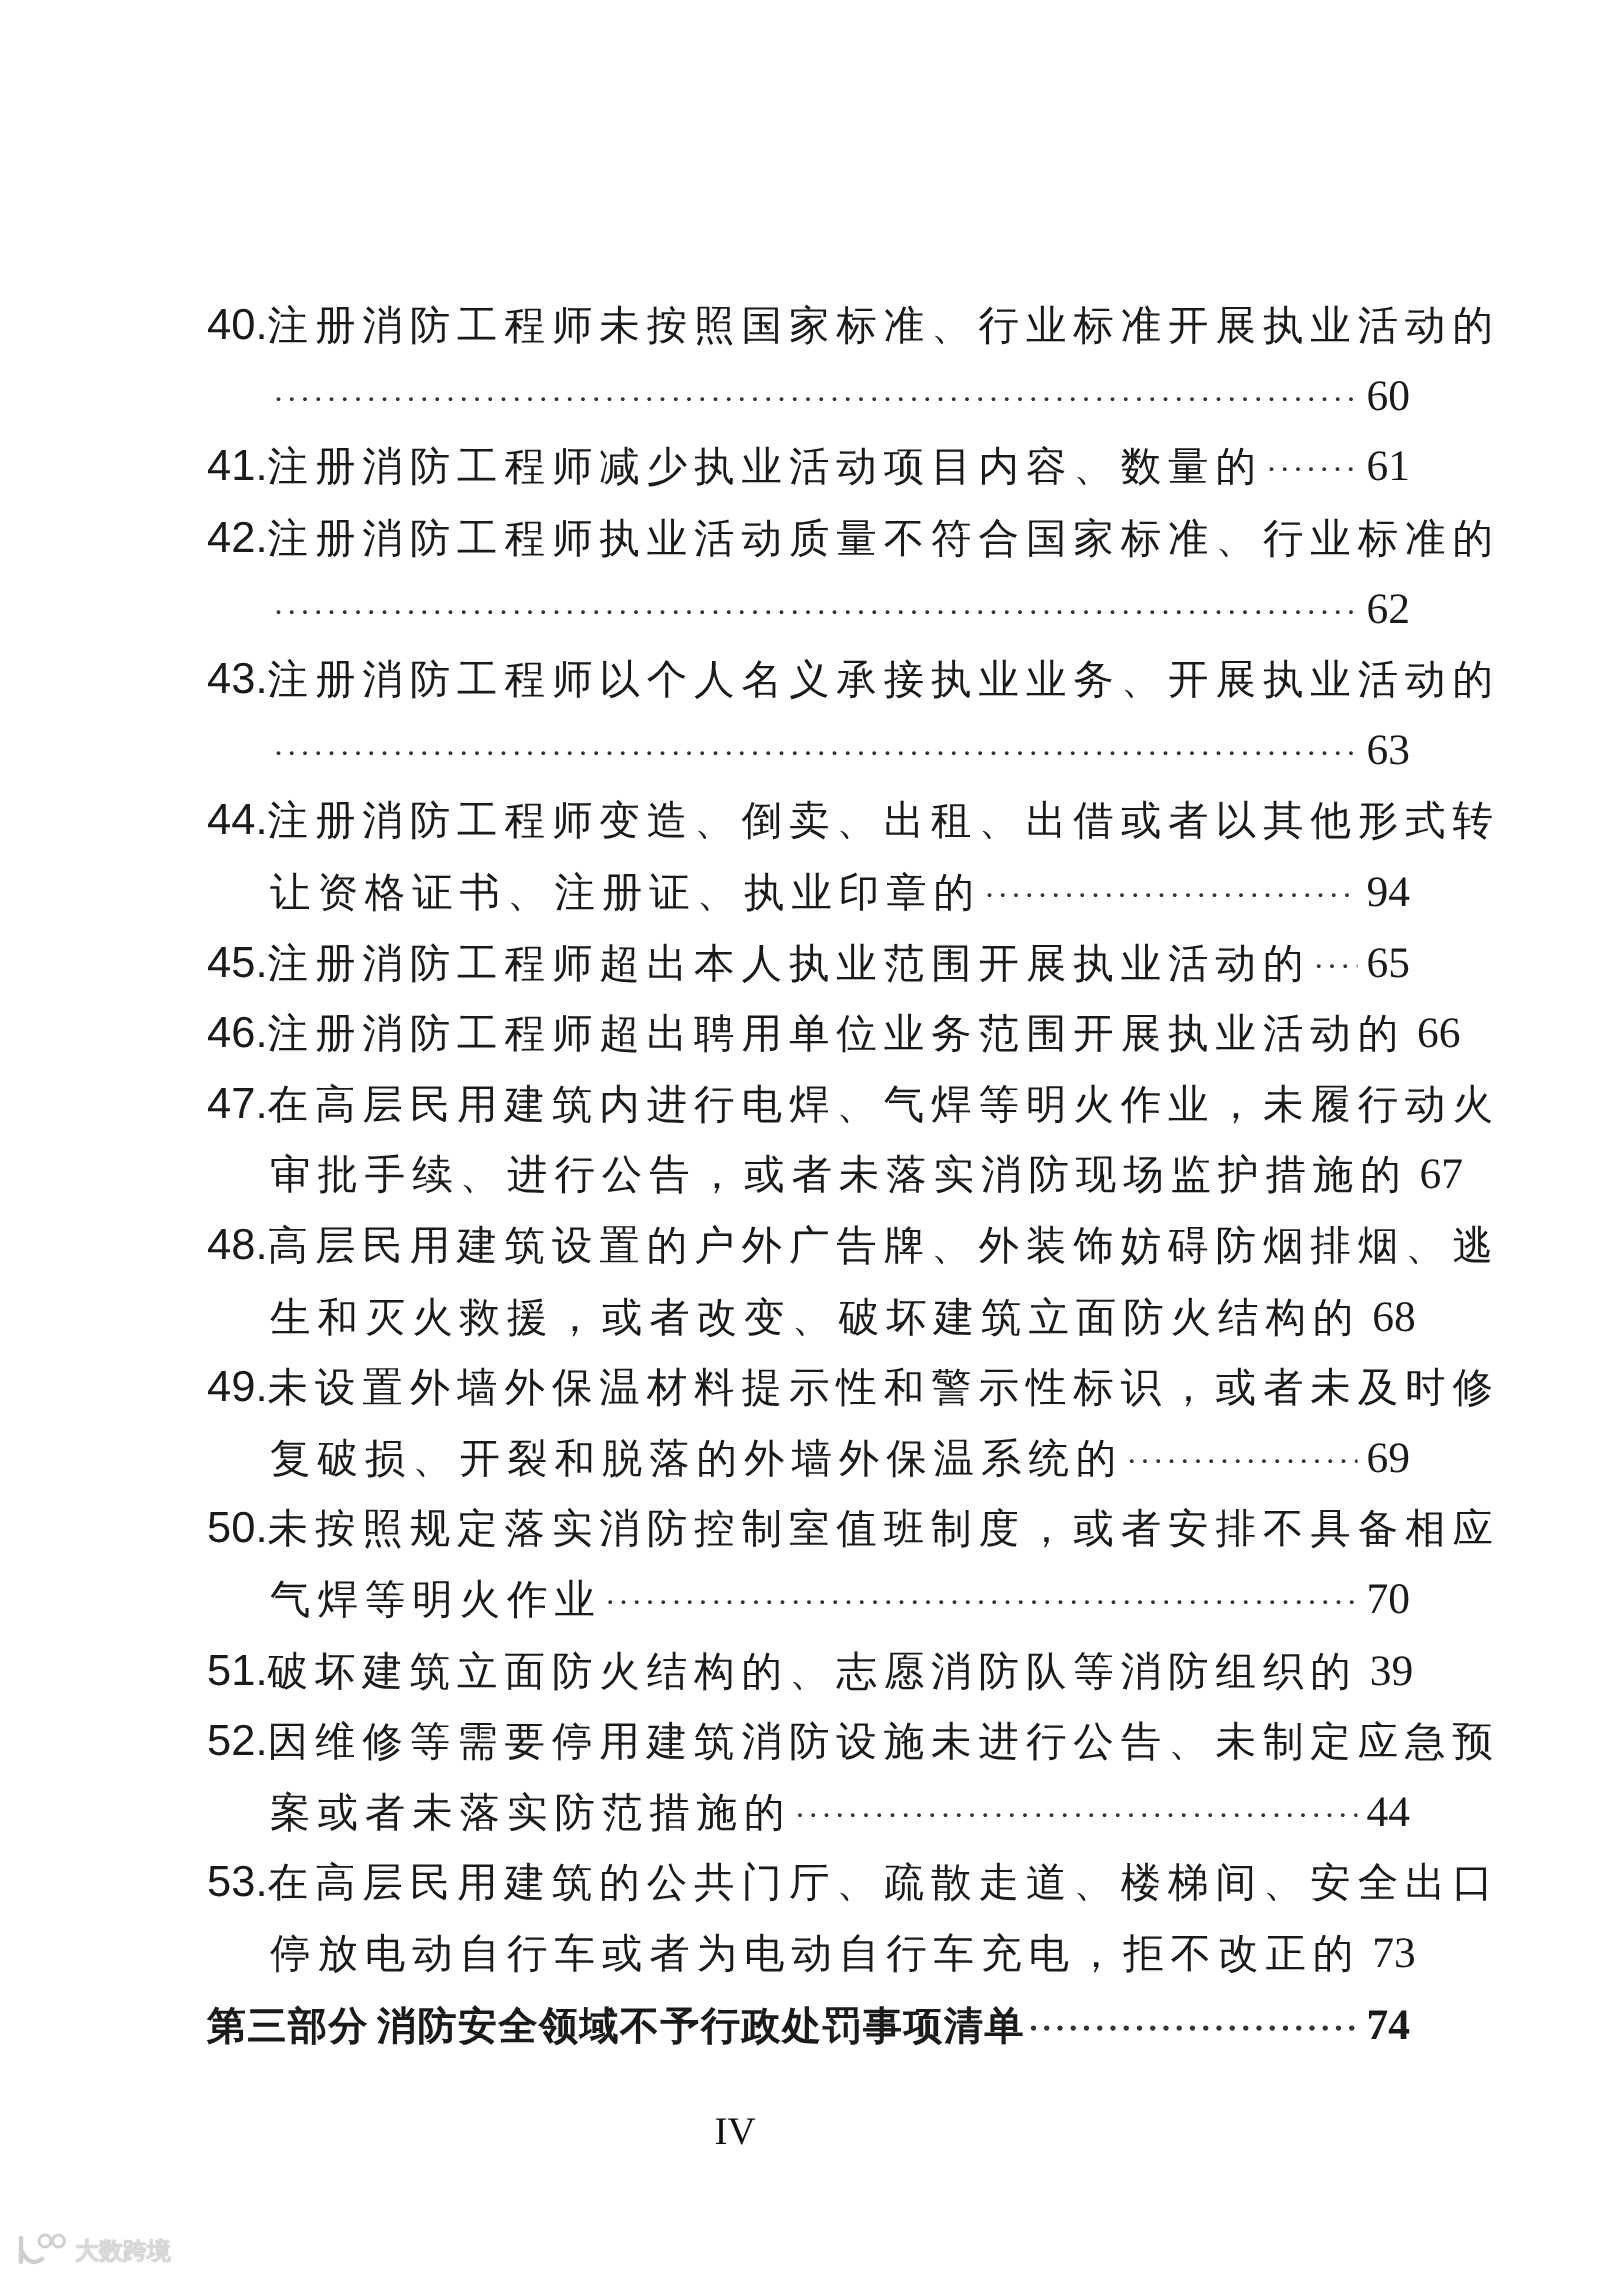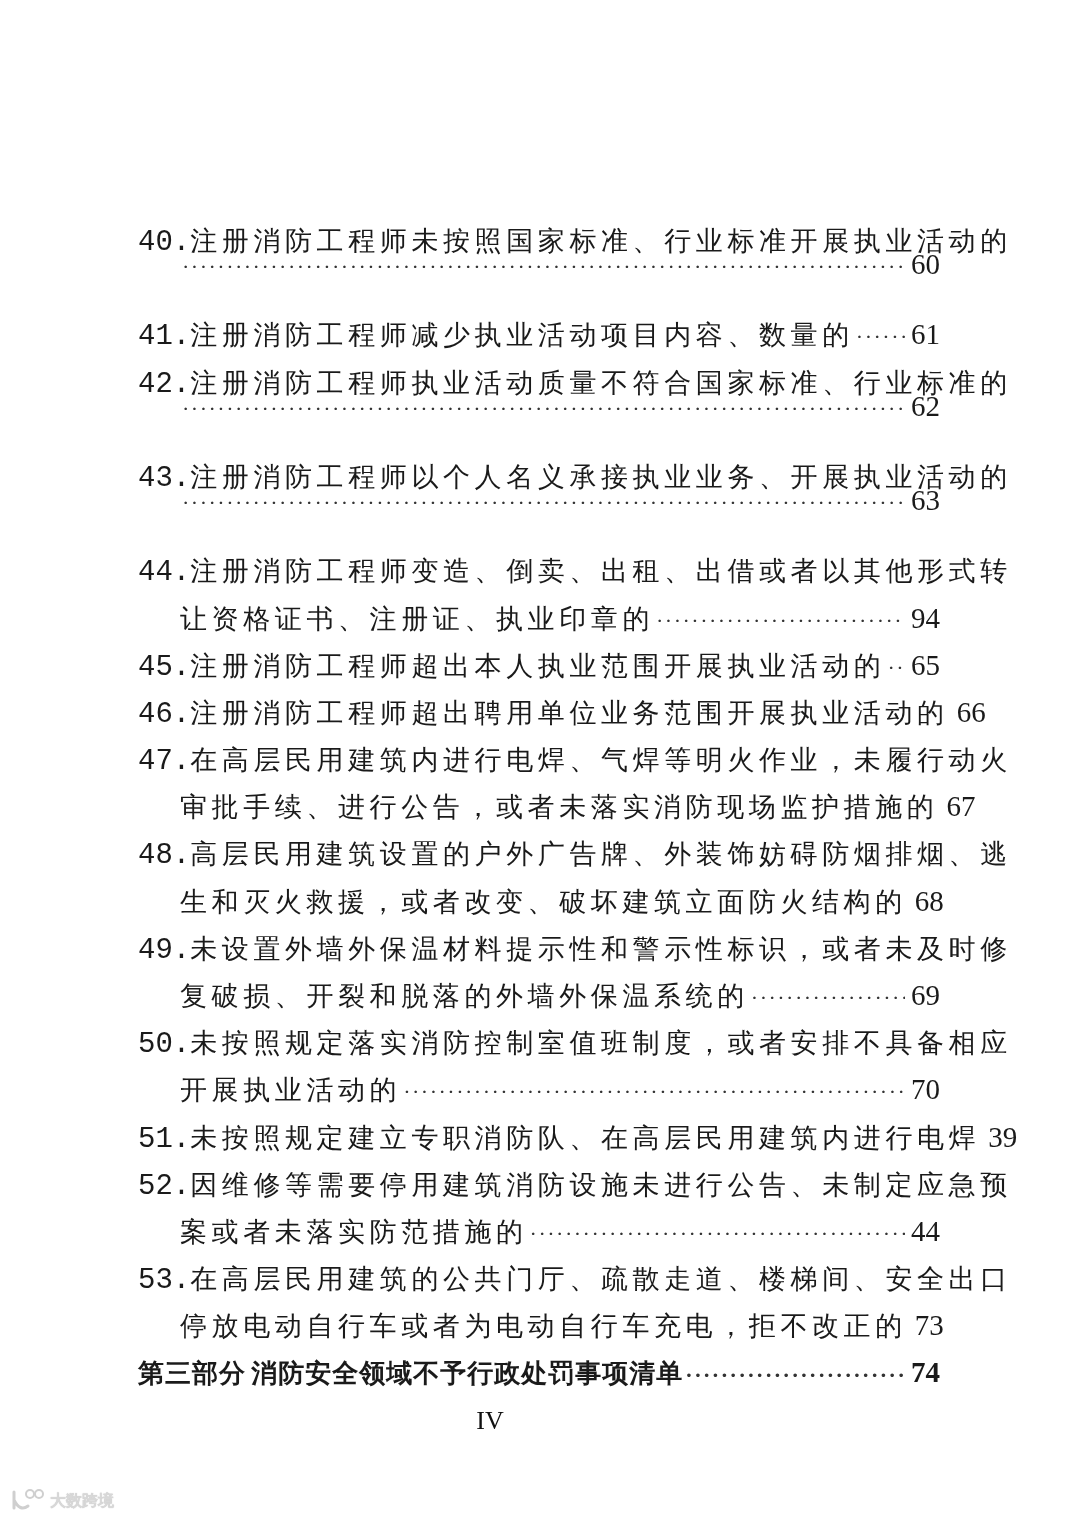--- a/index.html
+++ b/index.html
@@ -9,23 +9,23 @@
     color: #1a1a1a;
   }
   .page { position: absolute; left: 0; top: 0; width: 1080px; height: 1527px; }
   .toc { position: absolute; left: 138px; top: 194px; width: 802px; }
   .entry { margin: 0; }
   .line {
     height: 47.2px; line-height: 47.2px;
     font-size: 27px; letter-spacing: 4.6px;
     display: flex; align-items: baseline; white-space: nowrap;
   }
-  .line .num { letter-spacing: 0; font-family: Liberation Mono, monospace; font-size: 29px; }
+  .line .num { letter-spacing: 0; font-family: Liberation Sans, sans-serif; font-size: 29px; }
   .line.cont { padding-left: 42px; }
-  .line .txt { flex: 0 0 auto; margin-top: 23px; }
+  .line .txt { flex: 0 0 auto; }
   .line .dots {
     flex: 1 1 auto; overflow: hidden; letter-spacing: 1.5px;
     font-family: "Liberation Serif", serif; font-size: 22px; color: #333;
     margin: 0 6px 0 2px;
   }
   .line .dots::before { content: "··································································································································"; }
   .line .page-no {
     flex: 0 0 auto; font-family: "Liberation Serif", serif; font-size: 29px; letter-spacing: 0;
   }
   .line.heading { font-family: "DejaVu Sans", "Liberation Sans", sans-serif; font-weight: bold; font-size: 26px; letter-spacing: 1px; }
@@ -146,29 +146,29 @@
           <span class="dots"></span>
           <span class="page-no">69</span>
         </div>
       </div>
       <div class="entry">
         <div class="line">
           <span class="num">50.</span>
           <span class="txt">未按照规定落实消防控制室值班制度，或者安排不具备相应</span>
         </div>
         <div class="line cont">
-          <span class="txt">开展执业活动的</span>
+          <span class="txt">气焊等明火作业</span>
           <span class="dots"></span>
           <span class="page-no">70</span>
         </div>
       </div>
       <div class="entry">
         <div class="line">
           <span class="num">51.</span>
-          <span class="txt">未按照规定建立专职消防队、在高层民用建筑内进行电焊</span>
+          <span class="txt">破坏建筑立面防火结构的、志愿消防队等消防组织的</span>
           <span class="dots"></span>
           <span class="page-no">39</span>
         </div>
       </div>
       <div class="entry">
         <div class="line">
           <span class="num">52.</span>
           <span class="txt">因维修等需要停用建筑消防设施未进行公告、未制定应急预</span>
         </div>
         <div class="line cont">

